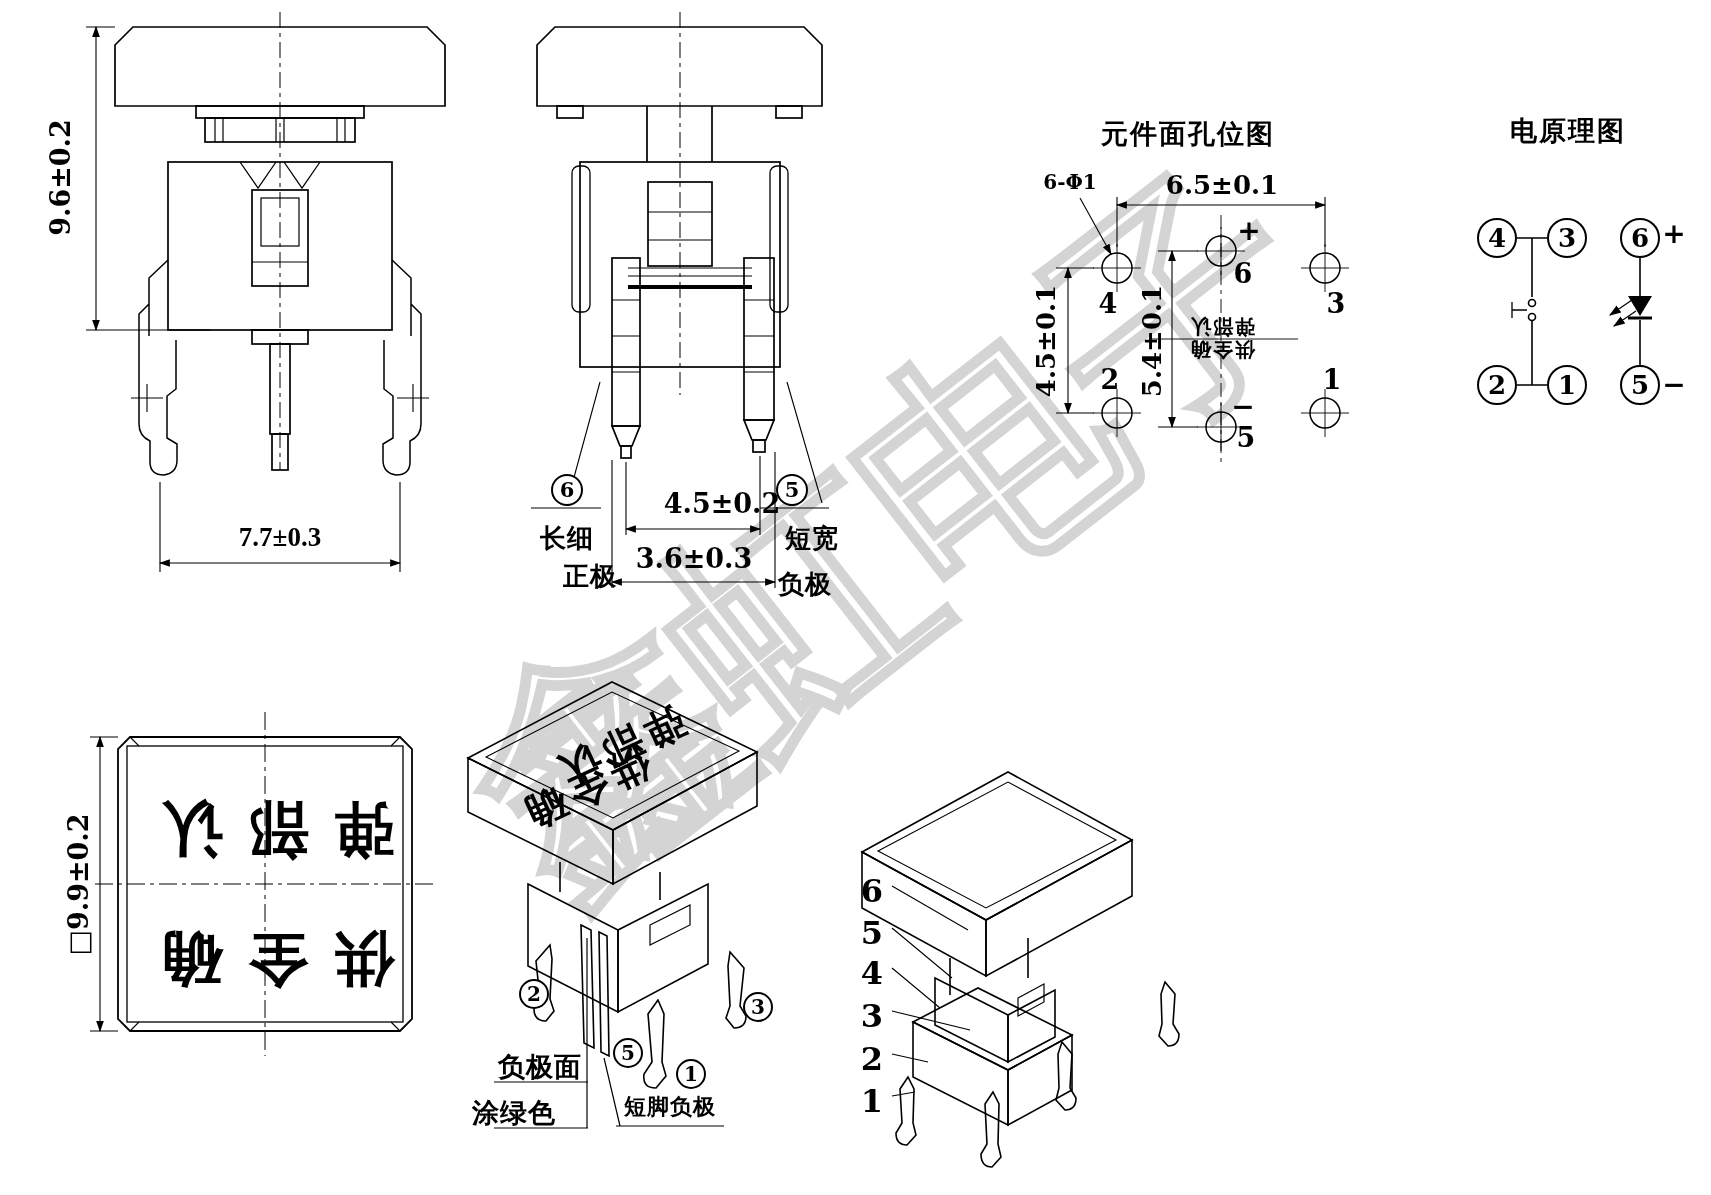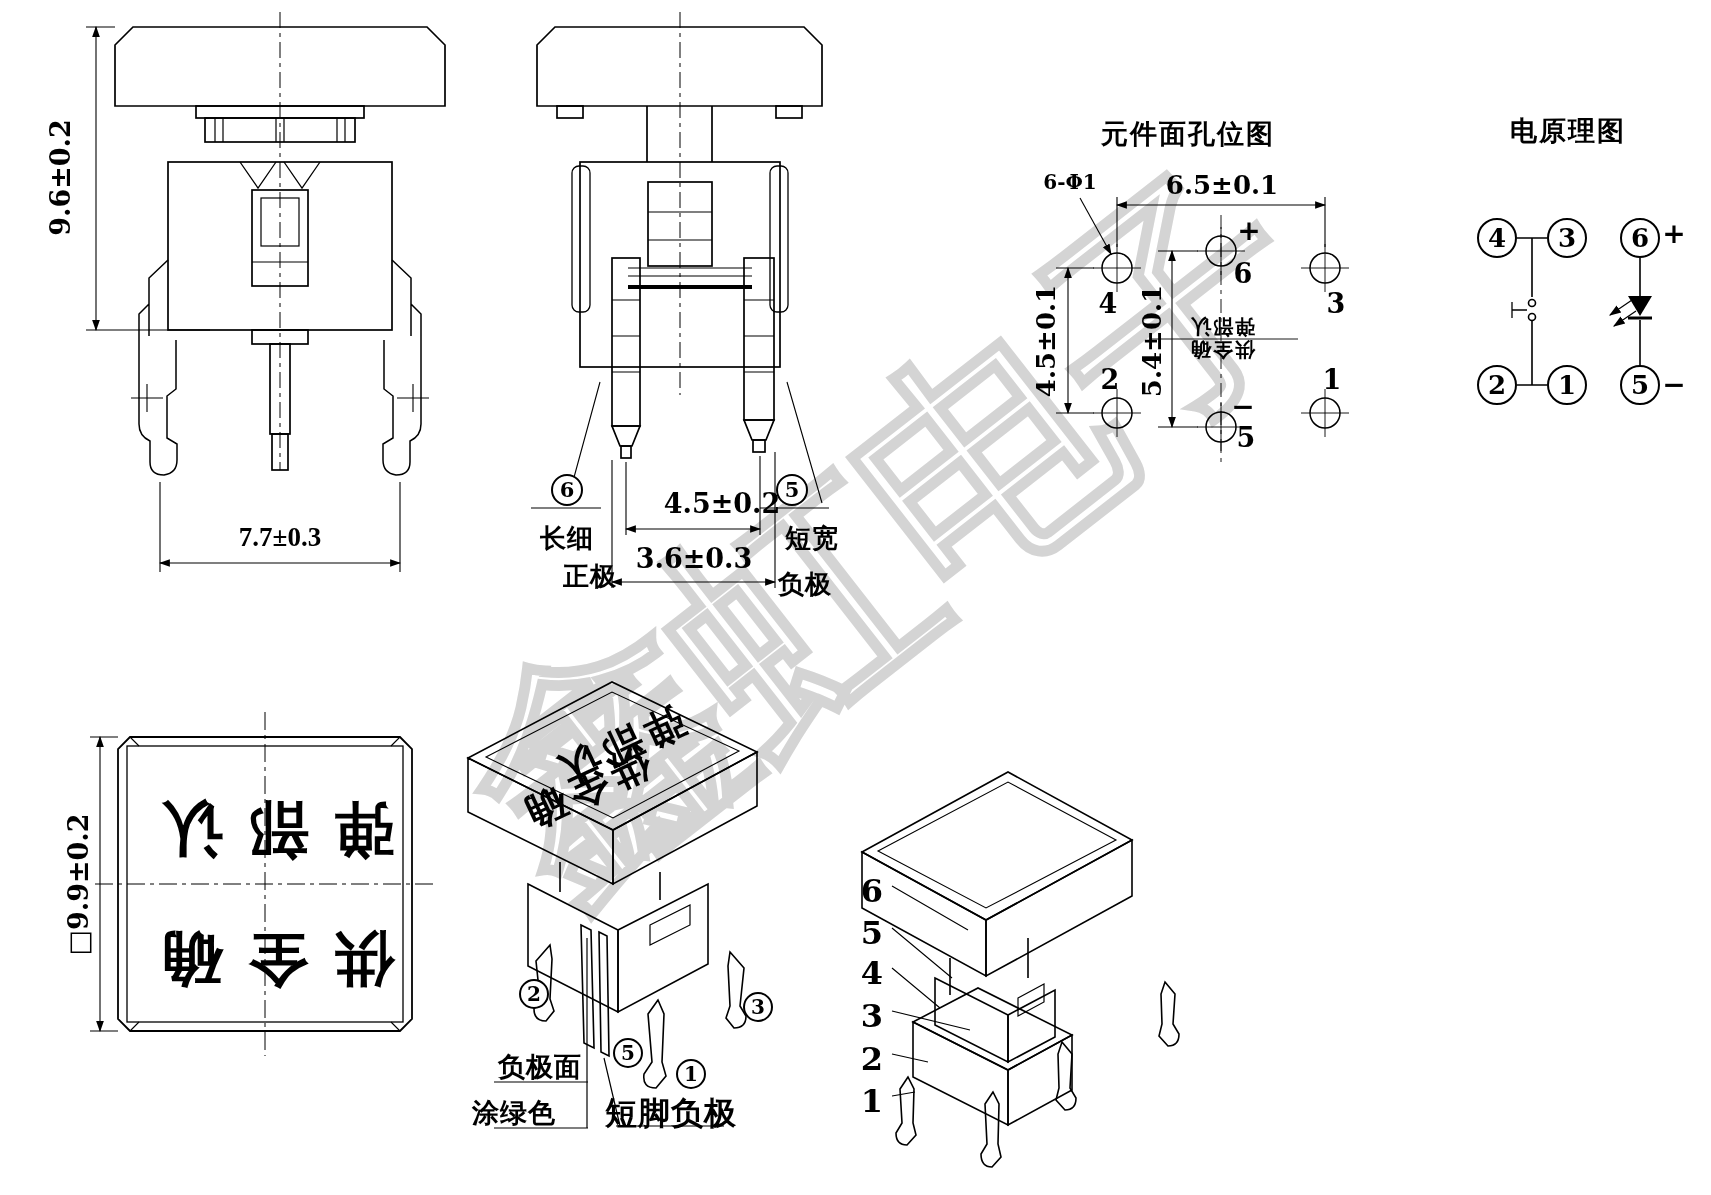--- a/index.html
+++ b/index.html
@@ -247,21 +247,21 @@
 <span class="t print r180" style="left:125px;top:918px;width:280px;font-size:60px;letter-spacing:26px;">供全确</span>
 
 <span class="t print r155" style="left:540px;top:720px;width:160px;font-size:40px;letter-spacing:6px;">弹部认</span>
 <span class="t print r155" style="left:506px;top:762px;width:160px;font-size:40px;letter-spacing:6px;">供全确</span>
 <span class="cnum sm" style="left:519px;top:979px;">2</span>
 <span class="cnum sm" style="left:743px;top:992px;">3</span>
 <span class="cnum sm" style="left:613px;top:1038px;">5</span>
 <span class="cnum sm" style="left:676px;top:1059px;">1</span>
 <span class="t cn" style="left:490px;top:1049px;width:100px;font-size:27px;">负极面</span>
 <span class="t cn" style="left:464px;top:1095px;width:100px;font-size:27px;">涂绿色</span>
-<span class="t cn" style="left:603px;top:1092px;width:134px;font-size:32px;text-align:right;">短脚负极</span>
+<span class="t cn" style="left:603px;top:1092px;width:134px;font-size:22px;">短脚负极</span>
 
 <span class="t num" style="left:856px;top:872px;width:32px;font-size:32px;">6</span>
 <span class="t num" style="left:856px;top:914px;width:32px;font-size:32px;">5</span>
 <span class="t num" style="left:856px;top:954px;width:32px;font-size:32px;">4</span>
 <span class="t num" style="left:856px;top:997px;width:32px;font-size:32px;">3</span>
 <span class="t num" style="left:856px;top:1040px;width:32px;font-size:32px;">2</span>
 <span class="t num" style="left:856px;top:1082px;width:32px;font-size:32px;">1</span>
 
 </div>
 

